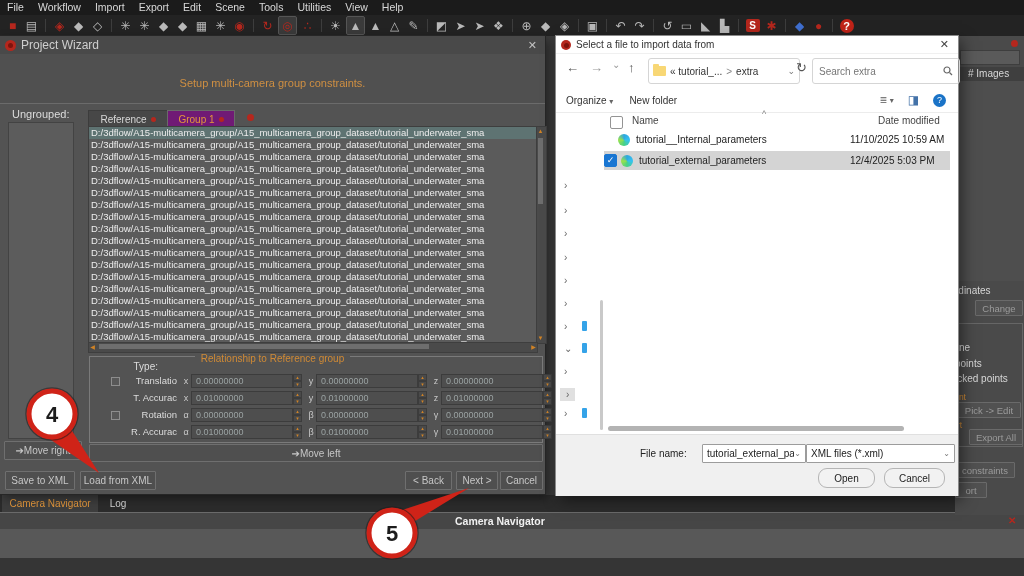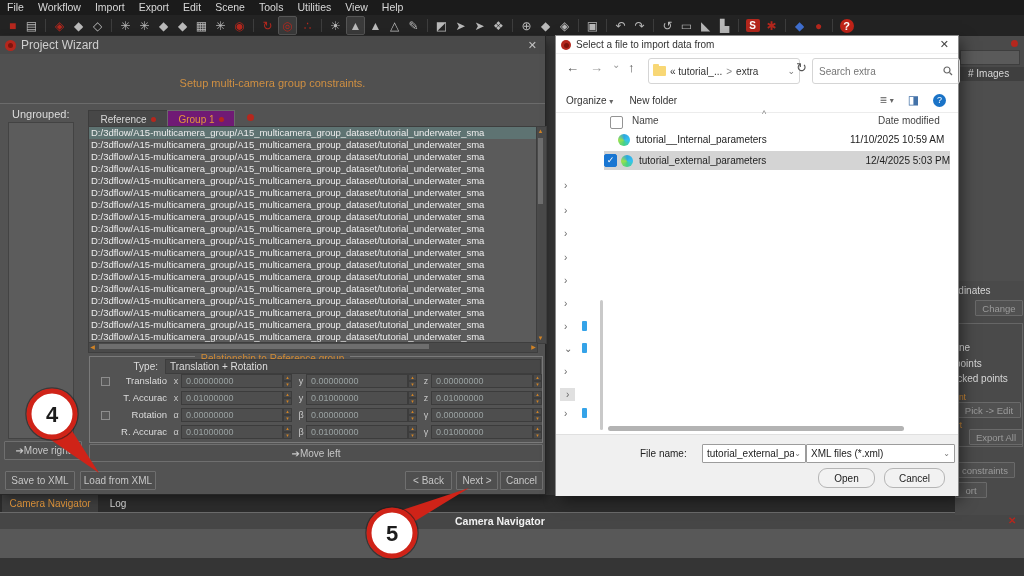--- a/index.html
+++ b/index.html
@@ -47,21 +47,21 @@
   #v-thumb{left:1px;top:11px;width:5px;height:66px;background:#6e6e6e}
   #h-scroll{left:88px;top:306px;width:448px;height:9px;background:#4a4a4a;border:1px solid #3e3e3e}
   #h-thumb{left:10px;top:1px;width:330px;height:5px;background:#6e6e6e}
   .scroll-arrow{color:#d08326;font-size:6px;line-height:7px;text-align:center;width:7px}
   #rel-groupbox{left:89px;top:320px;width:452px;height:85px;border:1px solid #7a7a7a}
   #rel-legend{left:0;top:312px;width:545px;text-align:center}
   #rel-legend span{background:#535353;color:#d08a35;font-size:10px;padding:0 6px}
   #type-label{left:118px;top:325px;width:40px;text-align:right;color:#dcdcdc;font-size:10px}
   #type-combo{left:165px;top:323px;width:370px;height:13px;background:#474747;color:#dedede;font-size:10px;
               padding-left:4px;border:1px solid #3d3d3d;line-height:13px}
-  .form-row{position:absolute;left:95px;width:452px;height:14px}
+  .form-row{position:absolute;left:105px;width:452px;height:14px}
   .form-check{position:absolute;left:6px;top:3px;width:7px;height:7px;background:#585858;border:1px solid #8d8d8d}
   .form-label{position:absolute;left:14px;top:1px;width:58px;text-align:right;color:#dcdcdc;font-size:9.5px;
               white-space:nowrap;overflow:hidden}
   .form-cell{position:absolute;top:0;height:14px;display:flex;align-items:center}
   .axis{width:10px;color:#c9c9c9;font-size:9px;text-align:center}
   .num-input{width:96px;height:12px;background:#4e4e4e;border:1px solid #3c3c3c;color:#9aa2a2;font-size:9px;
              line-height:12px;padding-left:4px}
   .spinner{width:9px;height:14px;display:flex;flex-direction:column}
   .spinner div{flex:1;background:#4a4a4a;border:1px solid #3c3c3c;color:#d08326;font-size:5px;line-height:5px;text-align:center}
   #wiz-footer-save{left:5px;top:435px;width:68px;height:17px}
@@ -267,21 +267,20 @@
   </div>
   <div class="abs" id="h-scroll">
     <div class="scroll-arrow" style="position:absolute;left:0;top:1px">◀</div>
     <div class="abs" id="h-thumb"></div>
     <div class="scroll-arrow" style="position:absolute;right:0;top:1px">▶</div>
   </div>
 
   <div class="abs" id="rel-groupbox"></div>
   <div class="abs" id="rel-legend"><span>Relationship to Reference group</span></div>
   <div class="abs" id="type-label">Type:</div>
-  <div class="abs" id="type-combo">Translation + Rotation</div>
   <div id="constraints-form">
       <div class="form-row" style="top: 338px;">
         <span class="form-check"></span>
         <span class="form-label">Translatio</span>
         <span class="form-cell" style="left: 76px;">
           <span class="axis">x</span>
           <span class="num-input">0.00000000</span>
           <span class="spinner">
             <div>▴</div>
             <div>▾</div>
@@ -454,21 +453,21 @@
   <div id="file-list">
       <div class="file-row" style="top: 94px;">
         <span class="swirl" style="margin-left: 14px;"></span>
         <span style="margin-left: 6px; flex: 1 1 0%;">tutorial__Internal_parameters</span>
         <span style="width: 100px; flex: 0 0 auto;">11/10/2025 10:59 AM</span>
       </div>
       <div class="file-row sel" style="top: 115px;">
         <span class="fl-checkbox checked">✓</span>
         <span class="swirl" style="margin-left: 4px;"></span>
         <span style="margin-left: 6px; flex: 1 1 0%;">tutorial_external_parameters</span>
-        <span style="width: 100px; flex: 0 0 auto; text-align: right;">12/4/2025 5:03 PM</span>
+        <span style="width: 100px; flex: 0 0 auto;">12/4/2025 5:03 PM</span>
       </div>
     </div>
   <div class="abs" style="left:52px;top:390px;width:296px;height:5px;background:#b3b3b3;border-radius:3px"></div>
 
   <div class="abs" id="fd-bottom"></div>
   <span class="abs" style="left:84px;top:412px;font-size:10px;color:#222">File name:</span>
   <div class="abs fd-combo" style="left:146px;top:408px;width:94px;height:17px">
     <span style="overflow:hidden;white-space:nowrap">tutorial_external_parameters</span>
     <span style="color:#777;font-size:8px">⌄</span>
   </div>

